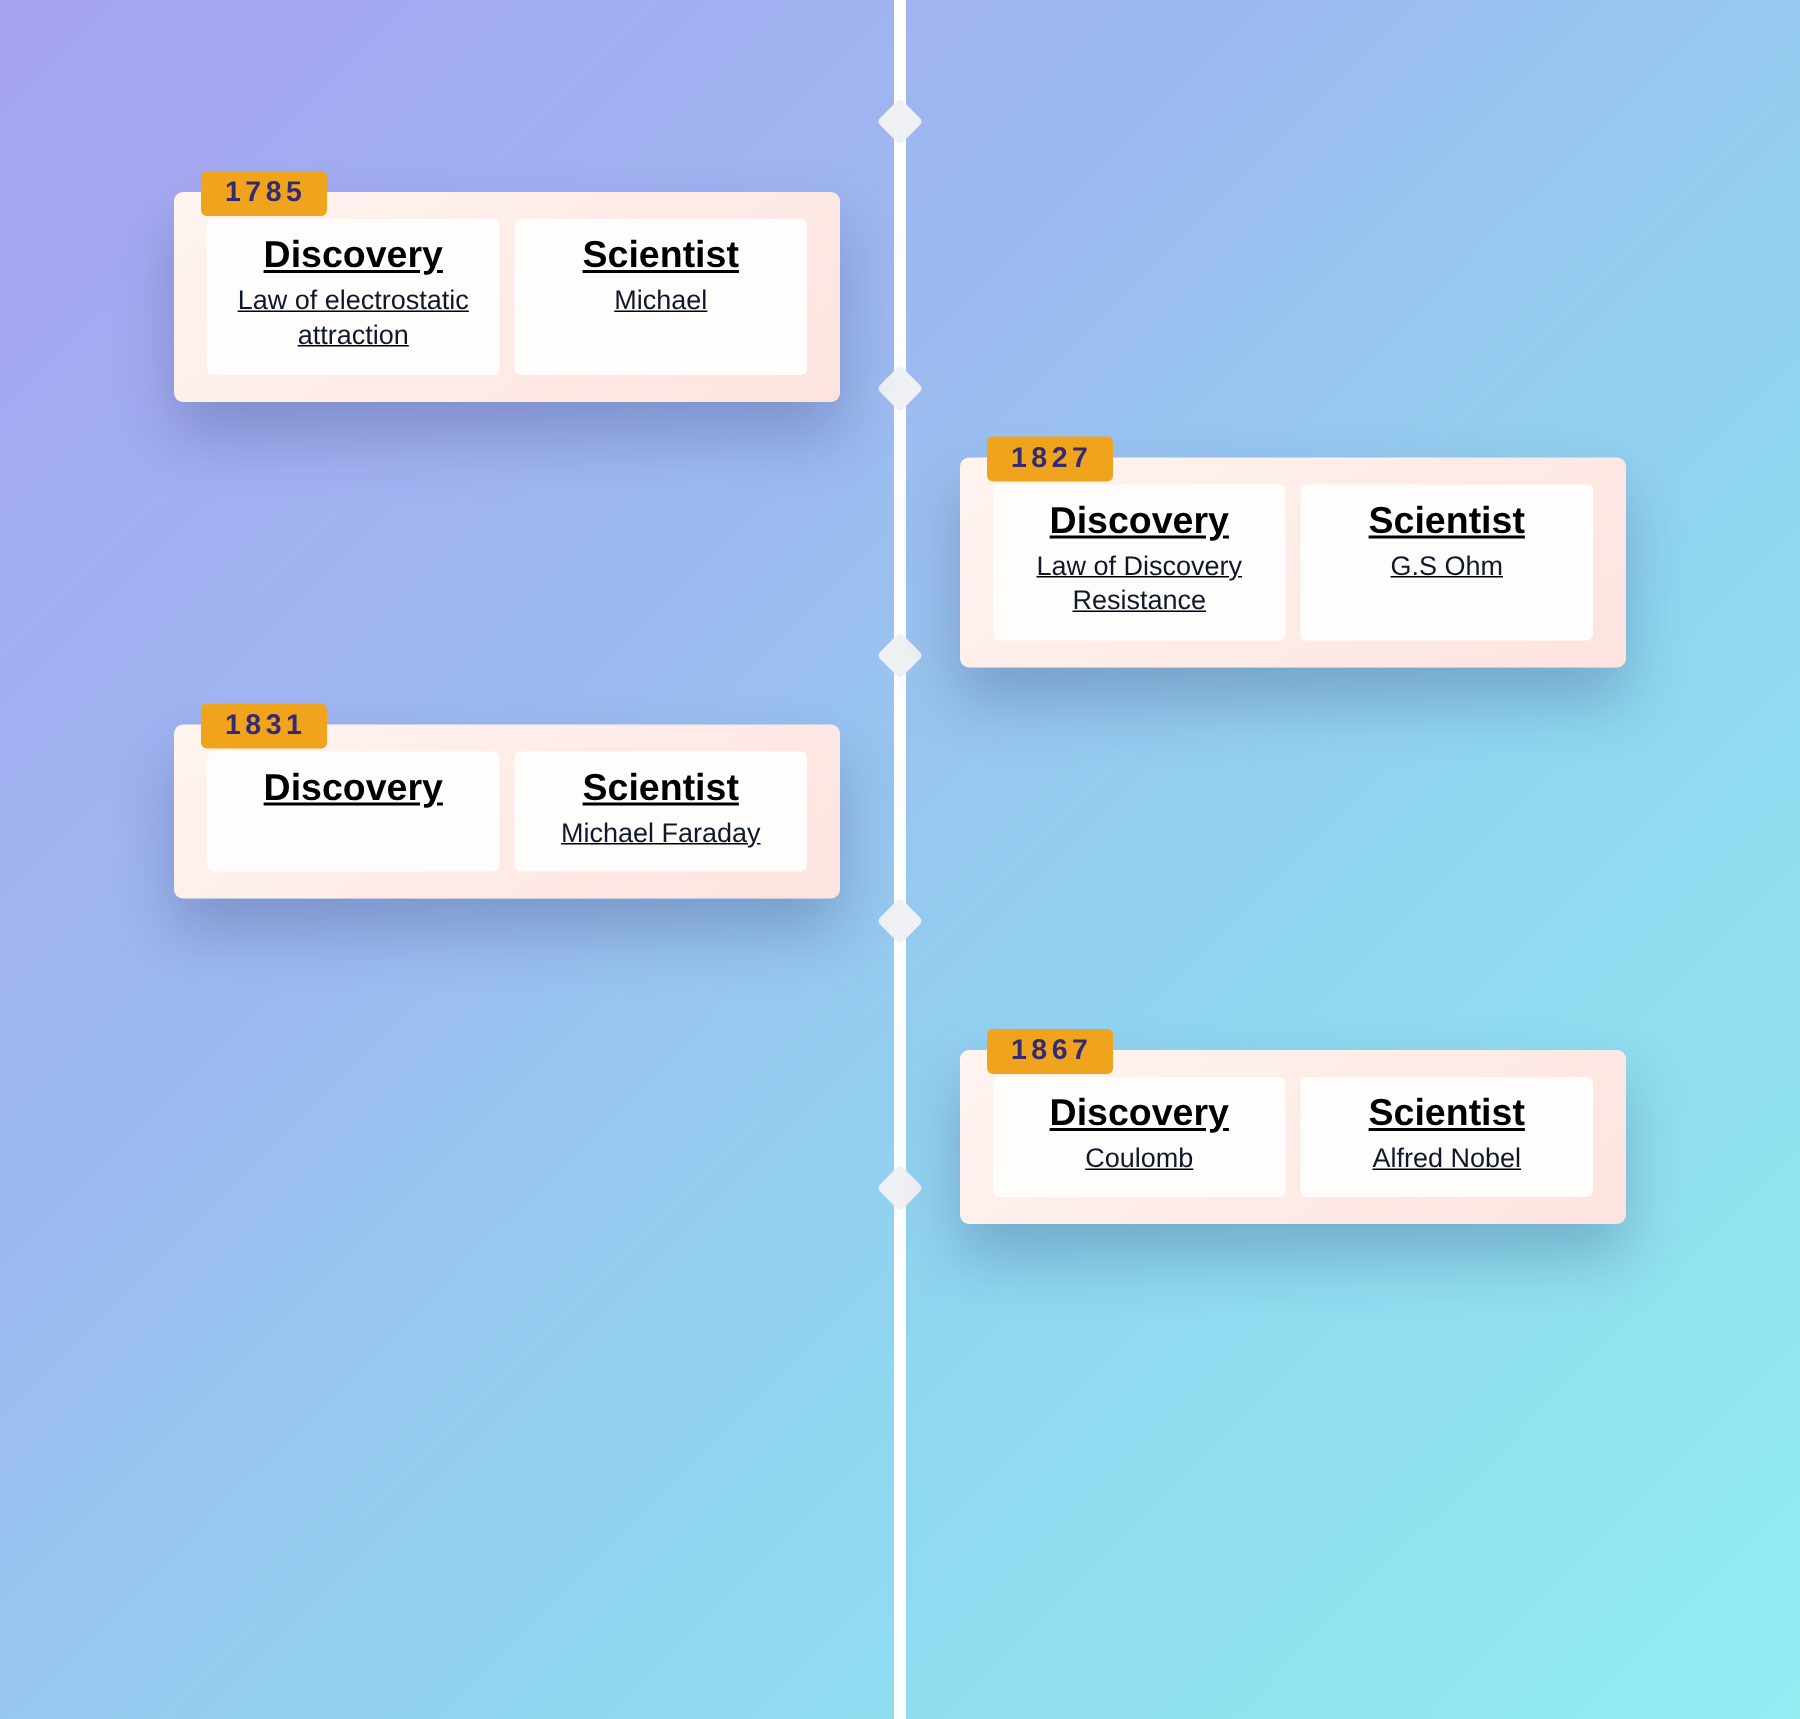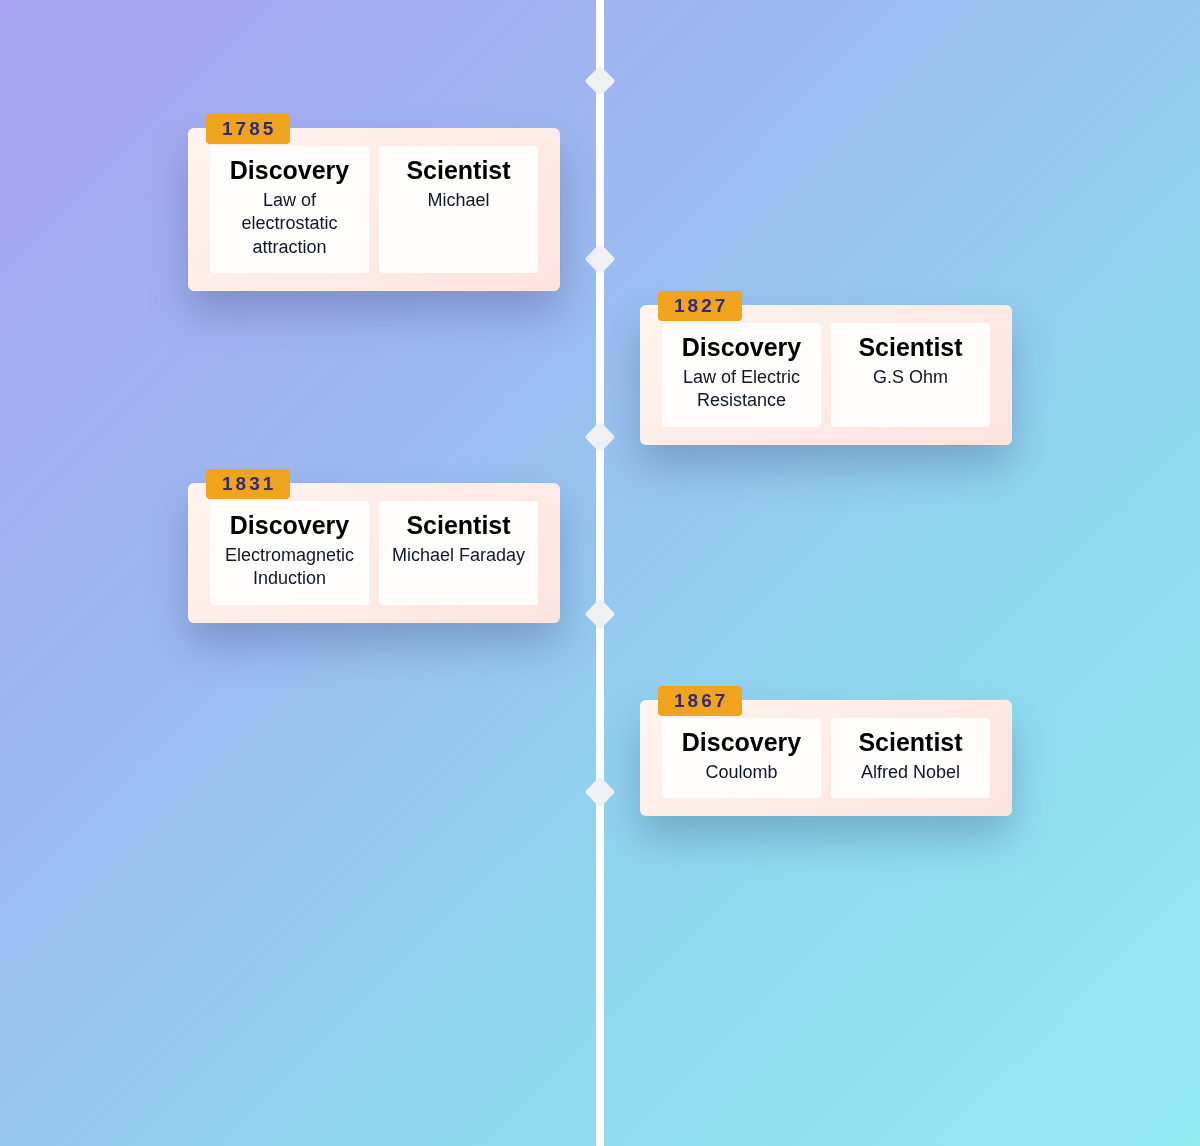--- a/index.html
+++ b/index.html
@@ -24,27 +24,28 @@
     position: absolute;
     left: 50%;
     width: 22px;
     height: 22px;
     background: #f0f1f5;
     transform: translateX(-50%) rotate(45deg);
     border-radius: 3px;
   }
   .entry {
     position: absolute;
-    width: 372px;
+    width: 444px;
     background: linear-gradient(145deg, #fff4ef, #fde3e0);
     border-radius: 6px;
     box-shadow: 0 22px 40px rgba(30,40,90,0.25);
     padding: 18px 22px;
     display: flex;
     gap: 10px;
+    text-decoration: underline;
   }
   .entry.left { right: 50%; margin-right: 40px; }
   .entry.right { left: 50%; margin-left: 40px; }
   .year-badge {
     position: absolute;
     top: -14px;
     left: 18px;
     background: #f0a41e;
     color: #362b73;
     font-weight: 600;
@@ -92,32 +93,31 @@
       </div>
       <div class="cell">
         <h3>Scientist</h3>
         <p>Michael</p>
       </div>
     </div>
     <div class="entry right" style="top: 305px;">
       <div class="year-badge">1827</div>
       <div class="cell">
         <h3>Discovery</h3>
-        <p>Law of Electric Resistance</p>
+        <p>Law of Discovery Resistance</p>
       </div>
       <div class="cell">
         <h3>Scientist</h3>
         <p>G.S Ohm</p>
       </div>
     </div>
     <div class="entry left" style="top: 483px; justify-content: flex-end;">
       <div class="year-badge">1831</div>
       <div class="cell">
         <h3>Discovery</h3>
-        <p>Electromagnetic Induction</p>
       </div>
       <div class="cell">
         <h3>Scientist</h3>
         <p>Michael Faraday</p>
       </div>
     </div>
     <div class="entry right" style="top: 700px;">
       <div class="year-badge">1867</div>
       <div class="cell">
         <h3>Discovery</h3>

